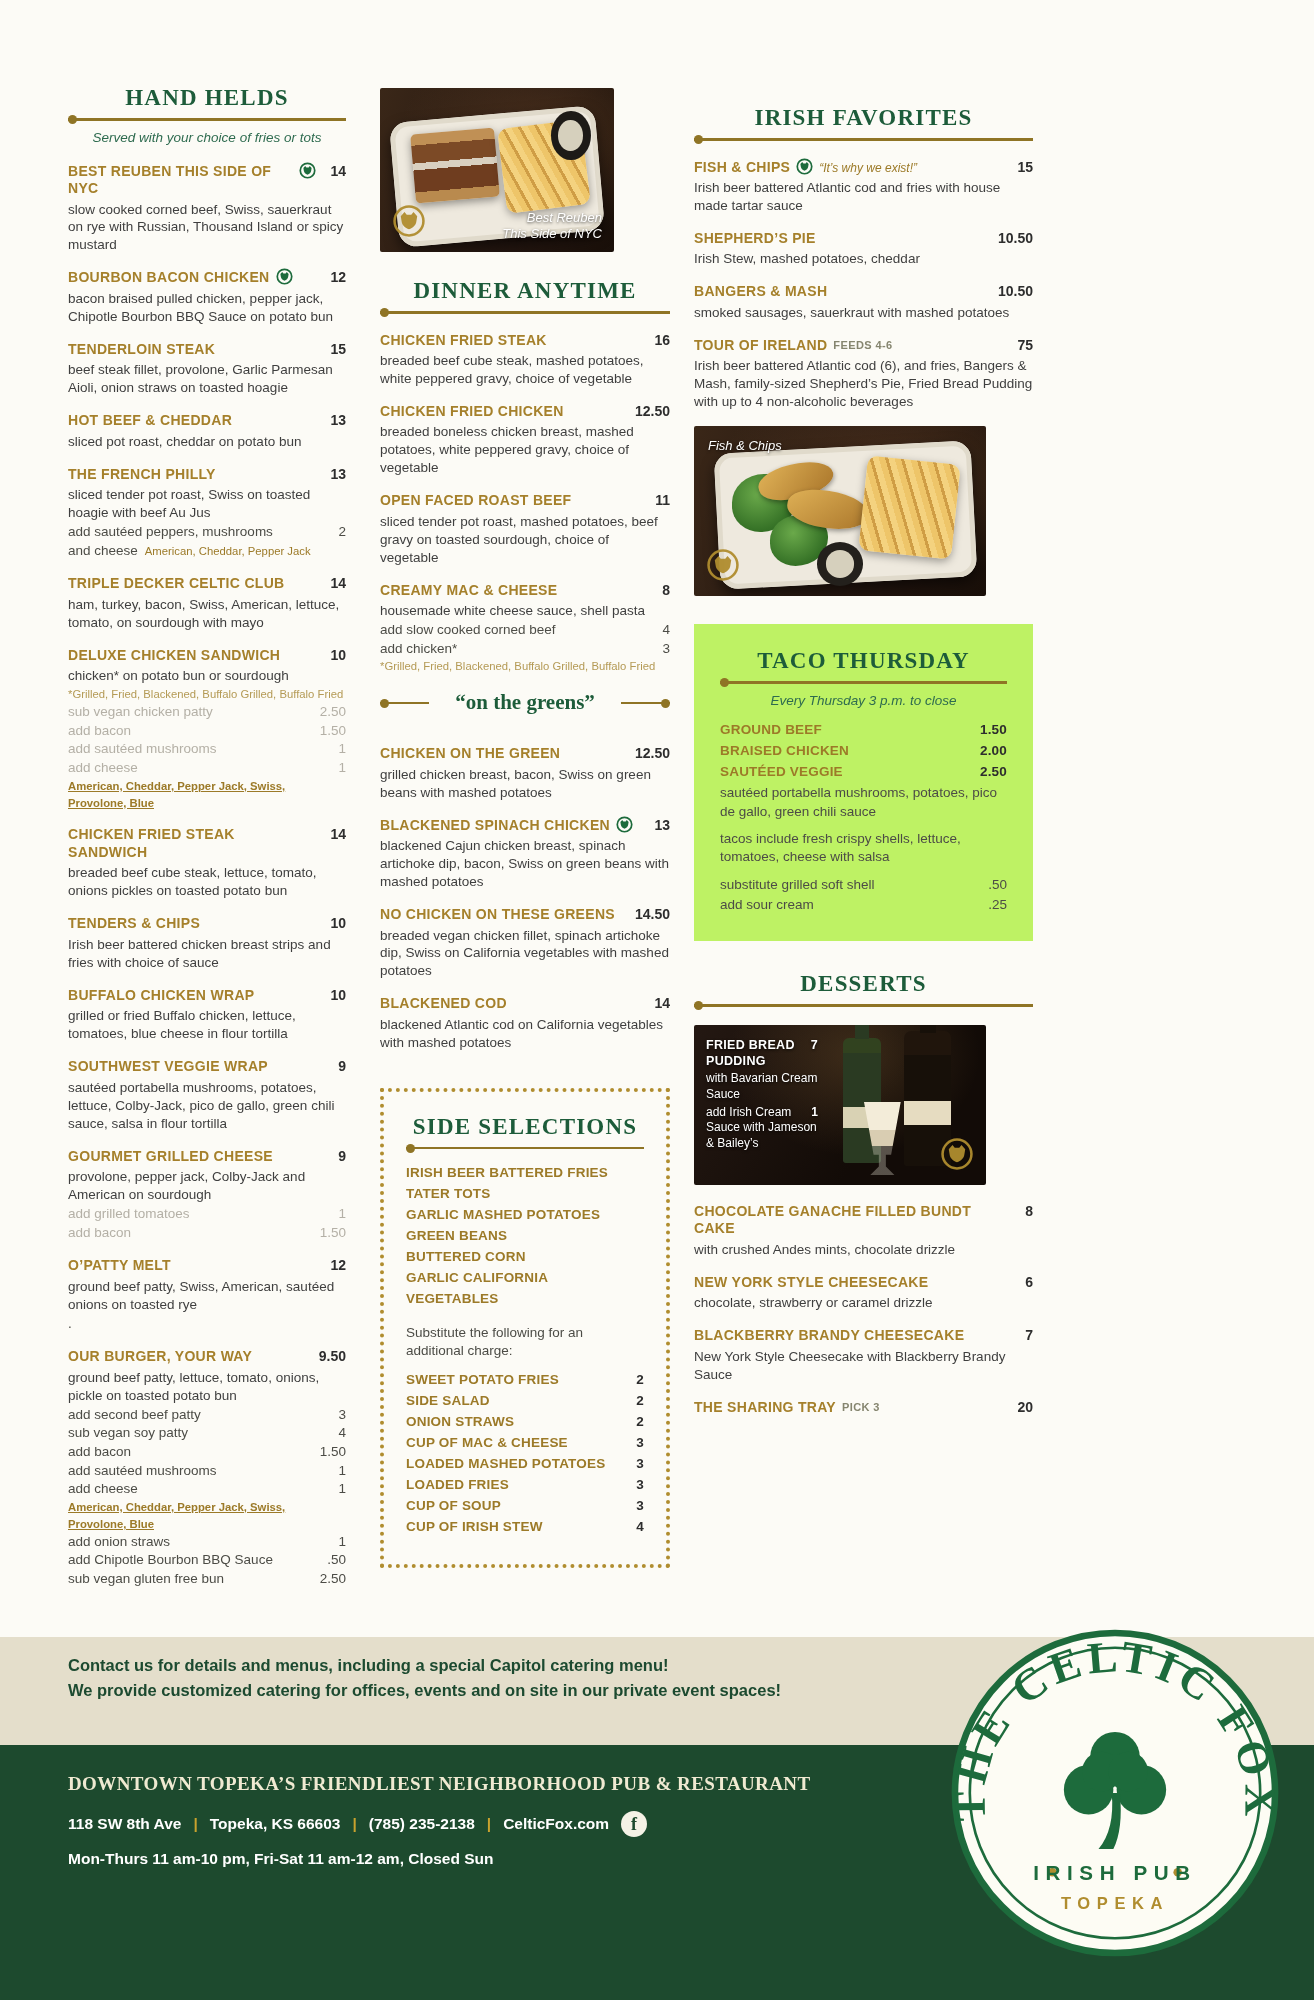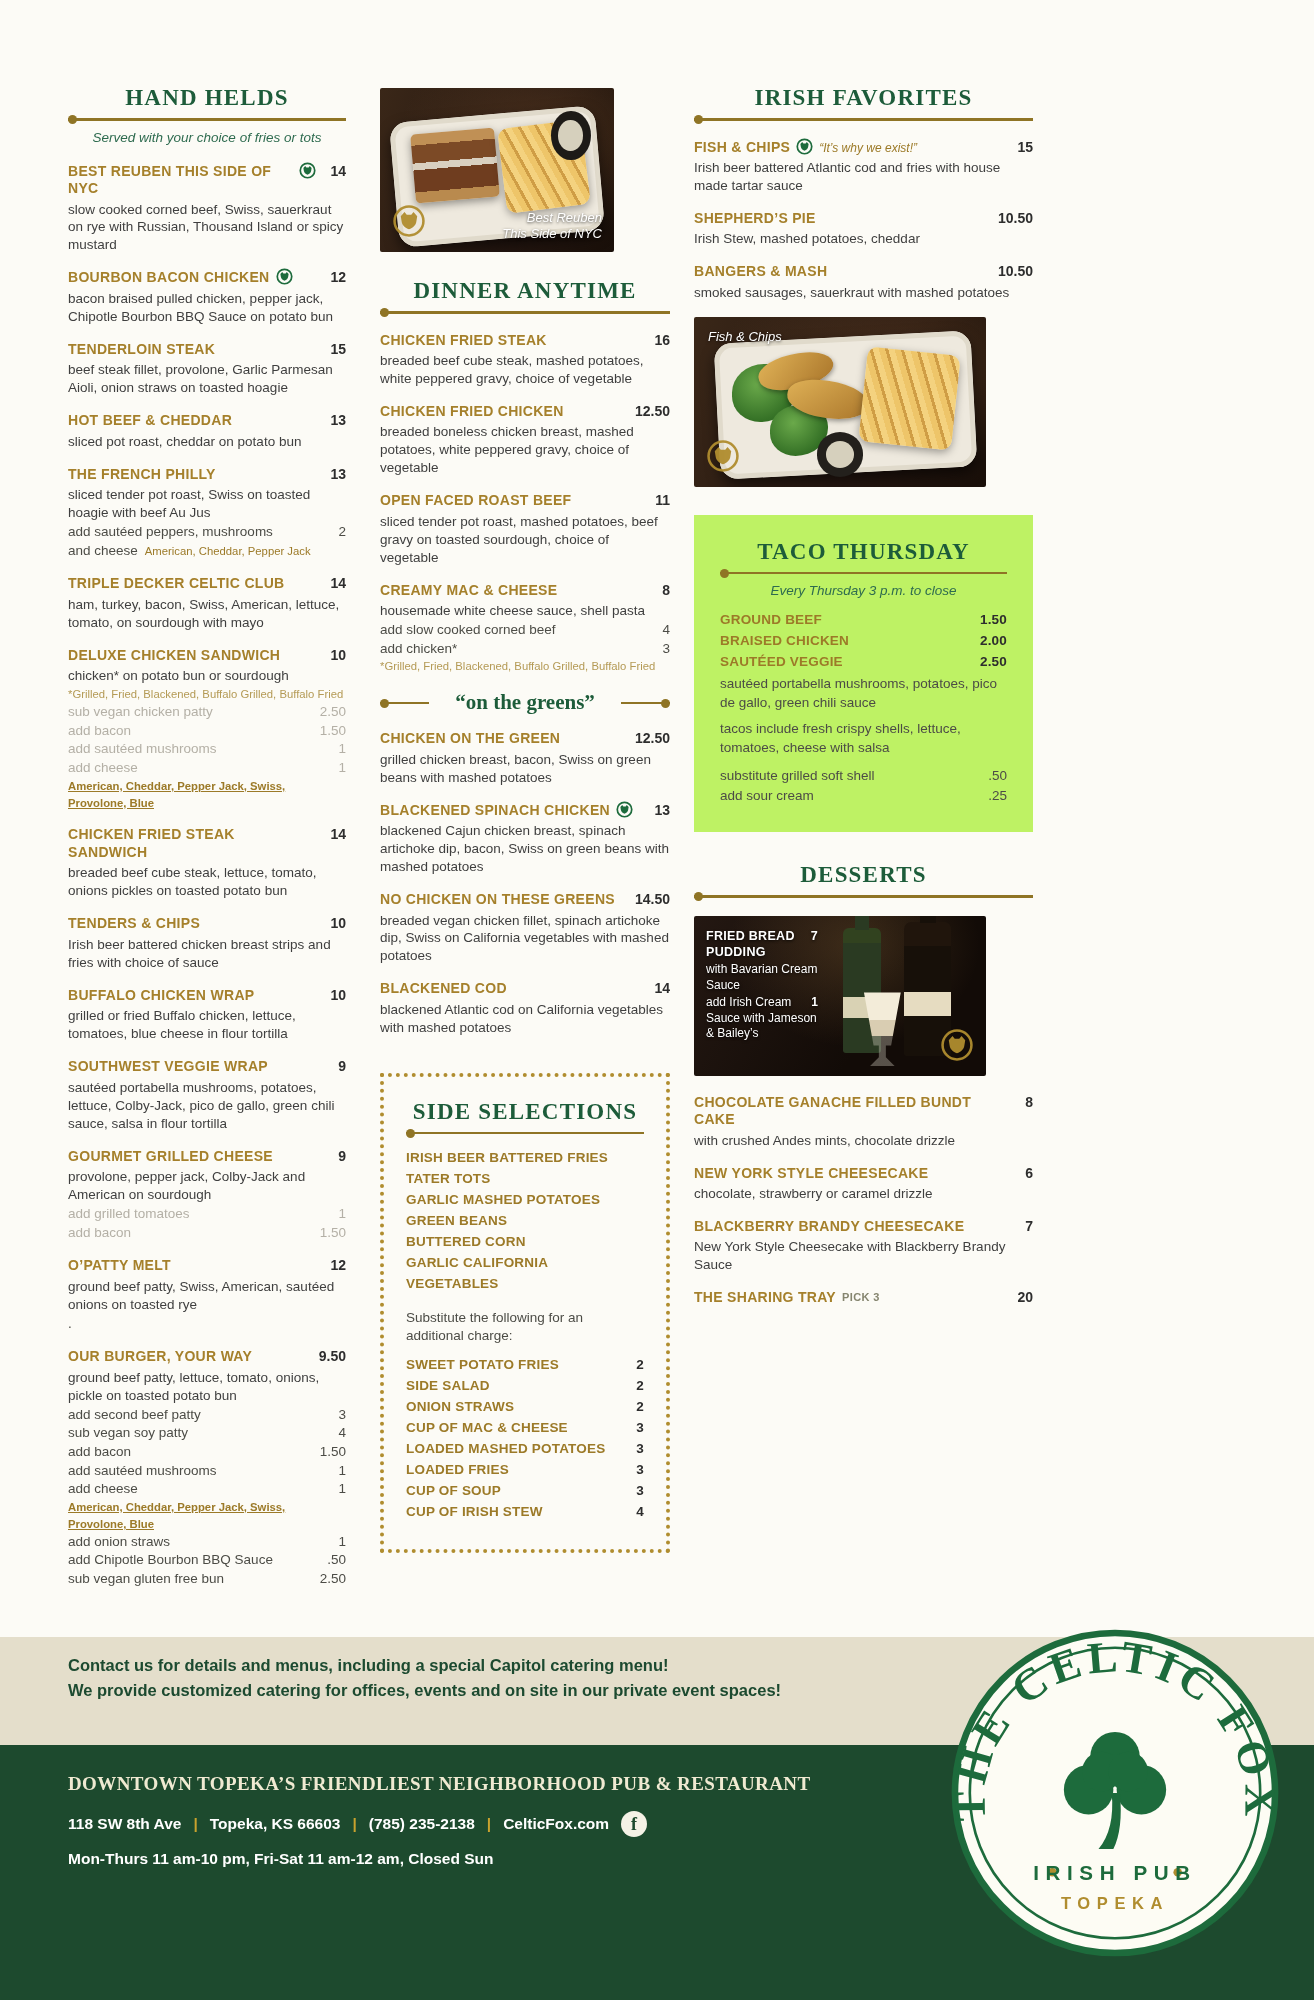--- a/index.html
+++ b/index.html
@@ -3,30 +3,30 @@
 <meta charset="utf-8">
 <style>
   html,body{margin:0;padding:0;}
   body{font-family:"Liberation Sans","DejaVu Sans",sans-serif;background:#e9e7de;}
   .page{position:relative;width:1314px;height:2000px;background:#fcfbf6;overflow:hidden;margin:0 auto;}
 
   
   .col{position:absolute;top:85px;}
   #col-left{left:68px;width:278px;}
   #col-center{left:380px;top:88px;width:290px;}
-  #col-right{left:694px;width:339px;}
+  #col-right{left:694px;width:339px;margin-top:20px;}
 
   
   .sec{text-align:center;margin-bottom:18px;}
   .sec-title{font-family:"Liberation Serif","DejaVu Serif",serif;font-weight:bold;font-size:23px;color:#1d5c3a;letter-spacing:1.2px;}
   .rule{position:relative;height:2.5px;background:#8f7425;margin-top:7px;}
   .rule::before{content:"";position:absolute;left:0;top:-3px;width:9px;height:9px;border-radius:50%;background:#8f7425;}
   .sec-sub{font-style:italic;color:#2e6b4f;font-size:13.5px;margin-top:9px;}
 
-  .greens-head{display:flex;align-items:center;gap:26px;margin:6px 0 15px;}
+  .greens-head{display:flex;align-items:center;gap:26px;margin:6px 0 30px;}
   .greens-line{flex:1;height:2.5px;background:#8f7425;position:relative;}
   .greens-line.l::before{content:"";position:absolute;left:0;top:-3px;width:9px;height:9px;border-radius:50%;background:#8f7425;}
   .greens-line.r::after{content:"";position:absolute;right:0;top:-3px;width:9px;height:9px;border-radius:50%;background:#8f7425;}
   .greens-title{font-family:"Liberation Serif","DejaVu Serif",serif;font-weight:bold;font-size:21px;color:#1d5c3a;white-space:nowrap;}
 
   
   .menu-item{margin-bottom:15px;}
   .item-head{display:flex;align-items:flex-start;gap:6px;}
   .item-name{font-weight:bold;color:#a5802b;font-size:14px;letter-spacing:.3px;line-height:1.25;}
   .fox-badge{color:#1d6b3c;display:inline-flex;flex:0 0 auto;margin-top:-1px;}
@@ -605,20 +605,30 @@
   <div class="menu-item">
     <div class="item-head">
       <span class="item-name">BANGERS &amp; MASH</span>
 
       <span class="item-price">10.50</span>
     </div>
     <div class="item-desc">smoked sausages, sauerkraut with mashed potatoes</div>
 
   </div>
 
+  <div class="menu-item">
+    <div class="item-head">
+      <span class="item-name">TOUR OF IRELAND</span>
+
+      <span class="item-note">FEEDS 4-6</span>
+      <span class="item-price">75</span>
+    </div>
+    <div class="item-desc">Irish beer battered Atlantic cod (6), and fries, Bangers &amp; Mash, family-sized Shepherd’s Pie, Fried Bread Pudding with up to 4 non-alcoholic beverages</div>
+
+  </div>
 </div>
 
     <div class="photo fish-photo">
       <div class="plate" style="left:8%;top:12%;width:88%;height:80%;transform:rotate(-3deg);"></div>
       <div class="greens-blob" style="left:13%;top:28%;width:22%;height:34%;"></div>
       <div class="greens-blob" style="left:26%;top:52%;width:20%;height:30%;"></div>
       <div class="cod-piece" style="left:22%;top:22%;width:26%;height:20%;transform:rotate(-14deg);"></div>
       <div class="cod-piece" style="left:32%;top:38%;width:28%;height:22%;transform:rotate(8deg);"></div>
       <div class="fries-block" style="left:58%;top:20%;width:32%;height:56%;transform:rotate(6deg);"></div>
       <div class="sauce-cup" style="left:42%;bottom:6%;width:16%;height:26%;background:#23201c;"></div>

